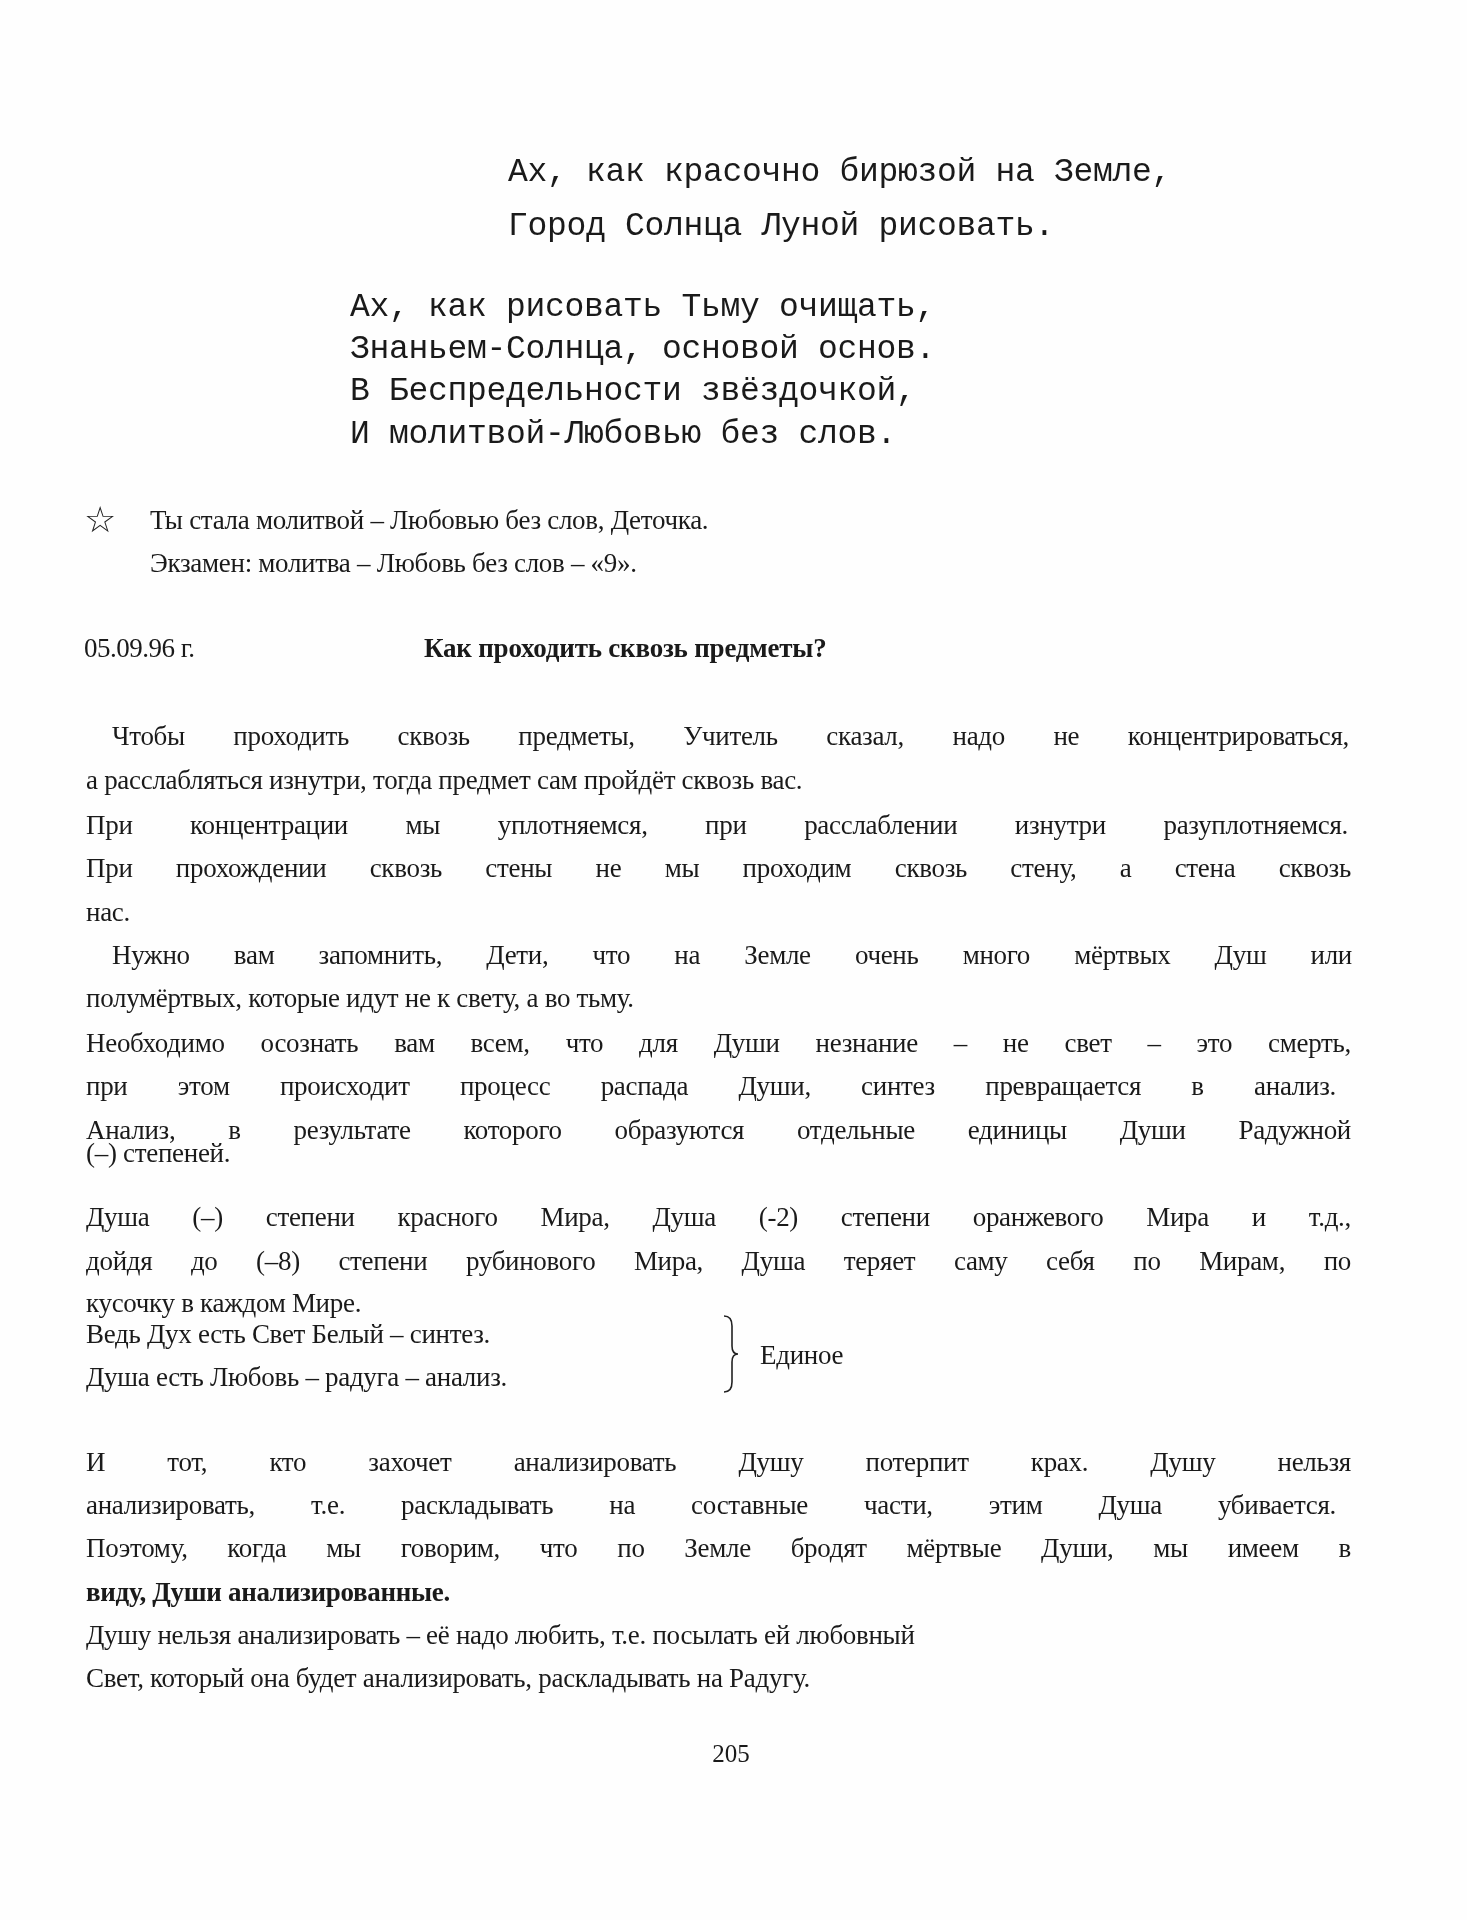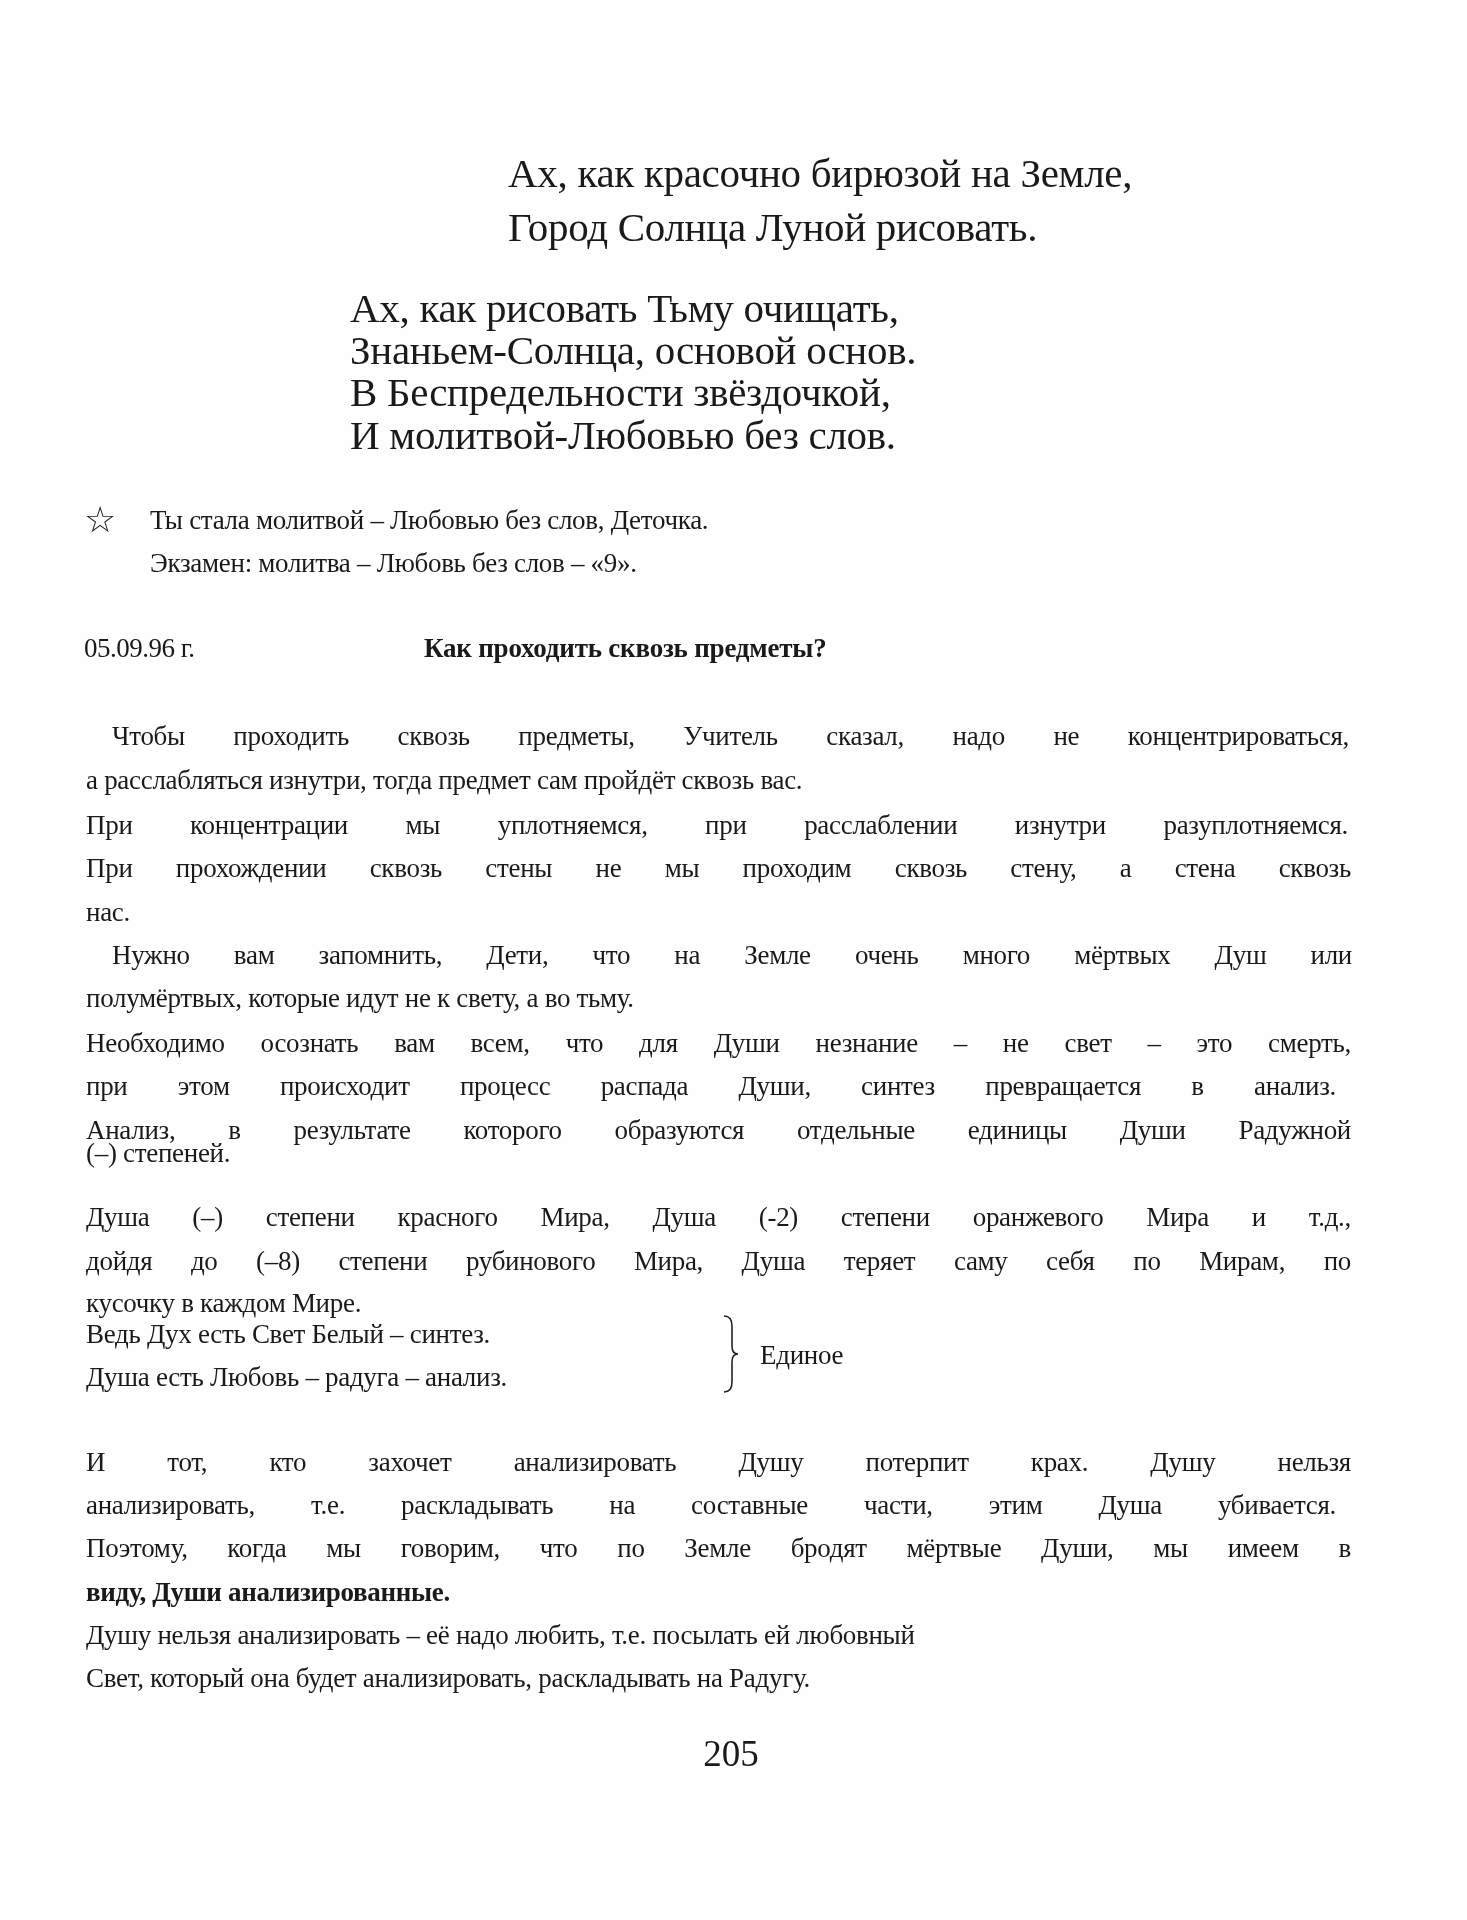--- a/index.html
+++ b/index.html
@@ -21,21 +21,22 @@
       width: 1467px; height: 1920px;
     }
     .line {
       position: absolute;
       white-space: nowrap;
       font-size: 27px;
       line-height: 40px;
       letter-spacing: -0.3px;
     }
     .poem-line {
-      font-size: 41px;
+      font-size: 33px;
+      font-family: Liberation Mono, monospace;
     }
     .star {
       position: absolute;
       left: 84px;
       top: 500px;
       font-size: 36px;
       line-height: 40px;
       color: #222;
     }
     .heading {
@@ -55,21 +56,21 @@
       left: 722px;
       top: 1314px;
       width: 18px;
       height: 80px;
     }
     .page-number {
       position: absolute;
       left: 0; width: 1462px;
       text-align: center;
       top: 1734px;
-      font-size: 37px;
+      font-size: 25px;
       line-height: 40px;
     }
   </style>
 </head>
 <body>
 
 <div class="page">
 
   <div>
     <div class="line poem-line" style="left:508px; top:153px;">Ах, как красочно бирюзой на Земле,</div>

